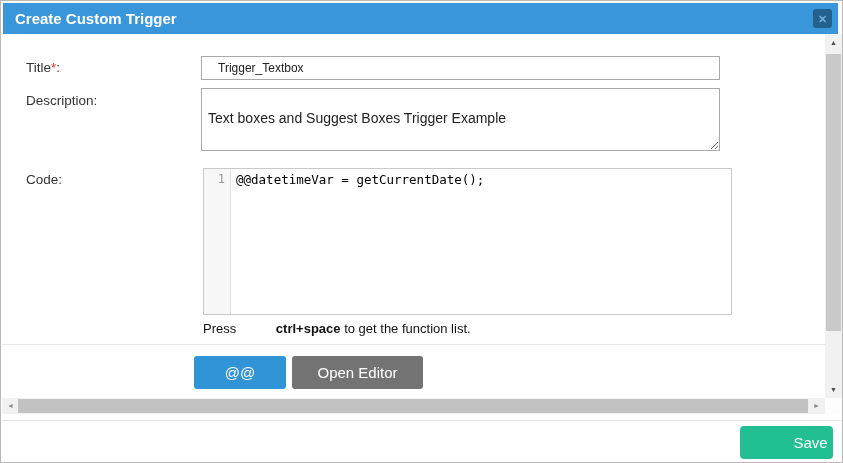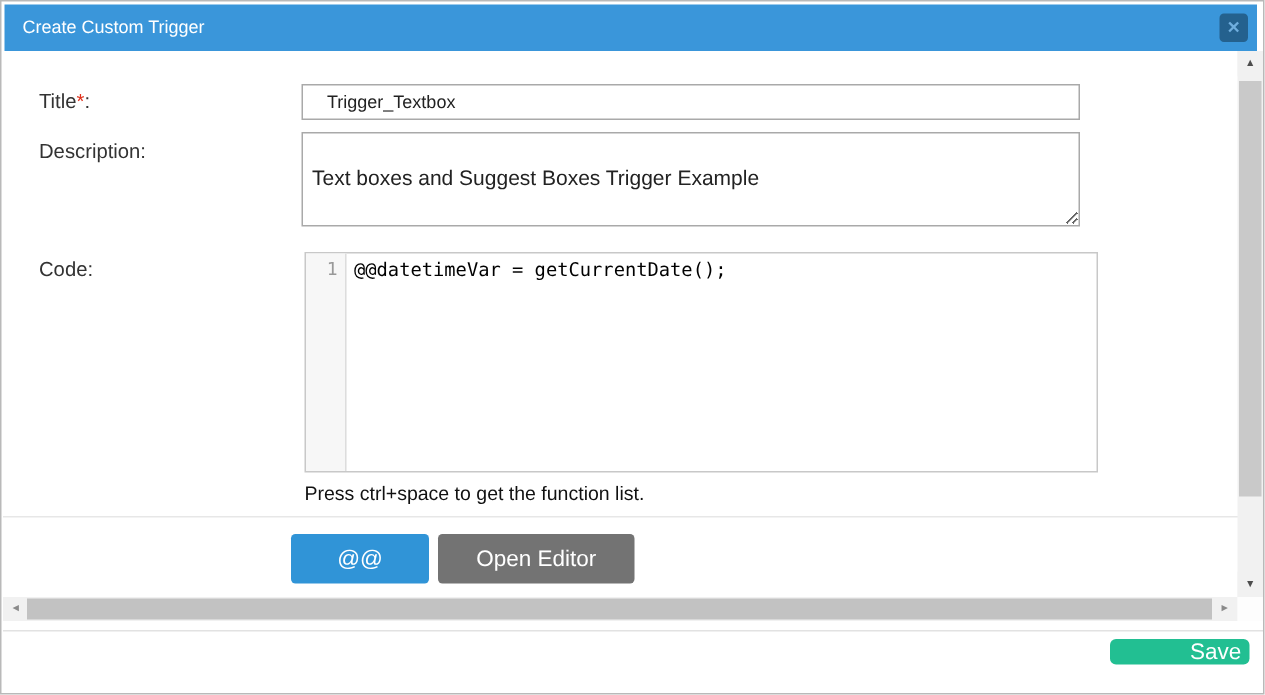--- a/index.html
+++ b/index.html
@@ -1,38 +1,38 @@
 <!DOCTYPE html>
 <html><head>
 <meta charset="utf-8">
 <style>
   * { margin:0; padding:0; box-sizing:border-box; }
   html,body { width:843px; height:463px; font-family:"Liberation Sans", sans-serif; background:#fff; }
   .dialog { position:absolute; left:0; top:0; width:843px; height:463px; background:#fff; border:1px solid #b9b9b9; overflow:hidden; }
 
   
   .header { position:absolute; left:2px; top:2px; width:835px; height:31px; background:#3a96da; }
-  .header-title { position:absolute; left:12px; top:0; line-height:31px; color:#ffffff; font-size:12px; font-weight:normal; }
+  .header-title { position:absolute; left:12px; top:0; line-height:31px; color:#ffffff; font-size:15px; font-weight:bold; }
   .close-btn { position:absolute; right:6px; top:6px; width:19px; height:19px; background:#24618e; border-radius:3px; cursor:pointer; text-align:center; }
   .close-btn span { color:#70aede; font-size:11px; font-weight:bold; line-height:19px; }
 
   
   .field-label { position:absolute; left:25px; font-size:13.5px; color:#333; }
   .req { color:#e0311c; }
 
   .title-input { position:absolute; left:200px; top:55px; width:519px; height:24px; border:1px solid #a9a9a9; padding:0 16px; font-size:12px; font-family:"Liberation Sans", sans-serif; color:#222; }
   .desc-textarea { position:absolute; left:200px; top:87px; width:519px; height:63px; border:1px solid #a9a9a9; padding:21px 6px; font-size:14px; font-family:"Liberation Sans", sans-serif; color:#222; resize:both; overflow:auto; }
 
   
   .code-editor { position:absolute; left:202px; top:167px; width:529px; height:147px; border:1px solid #c8c8c8; background:#fff; display:flex; }
   .code-gutter { width:27px; background:#f7f7f7; border-right:1px solid #ddd; text-align:right; padding:3px 5px 0 0; color:#999; font-family:"DejaVu Sans Mono", monospace; font-size:12px; }
   .code-area { flex:1; padding:3px 0 0 5px; font-family:"DejaVu Sans Mono", monospace; font-size:12.5px; color:#000000; white-space:pre; }
 
   .hint { position:absolute; left:202px; top:320px; font-size:13px; color:#111; }
-  .hint b { font-weight:normal; }
+  .hint b { font-weight:bold;margin-left:36px; }
 
   .divider-top { position:absolute; left:1px; top:343px; width:824px; border-top:1px solid #e7e7e7; }
 
   .btn { position:absolute; border:none; border-radius:3px; color:#fff; font-family:"Liberation Sans", sans-serif; cursor:pointer; }
   .at-btn { left:193px; top:355px; width:92px; height:33px; background:#3094d7; font-size:15px; }
   .open-editor-btn { left:291px; top:355px; width:131px; height:33px; background:#737373; font-size:15px; }
 
   
   .v-scrollbar { position:absolute; left:824px; top:33px; width:17px; height:364px; background:#f1f1f1; }
   .v-scrollbar .sb-btn { position:absolute; left:0; width:17px; height:17px; text-align:center; color:#4d4d4d; font-size:7px; line-height:17px; background:#f1f1f1; }
@@ -43,21 +43,21 @@
   .h-scrollbar { position:absolute; left:1px; top:397px; width:823px; height:16px; background:#f1f1f1; }
   .h-scrollbar .sb-btn { position:absolute; top:0; width:17px; height:16px; text-align:center; color:#8a8a8a; font-size:7px; line-height:16px; background:#f1f1f1; }
   .h-left { left:0; }
   .h-right { right:0; }
   .h-thumb { position:absolute; left:16px; top:1px; width:791px; height:14px; background:#c2c2c2; }
   .sb-corner { position:absolute; left:824px; top:397px; width:17px; height:16px; background:#fdfdfd; }
 
   
   .footer-divider { position:absolute; left:1px; top:419px; width:841px; border-top:1px solid #e2e2e2; }
   .cancel-btn { left:626px; top:425px; width:107px; height:33px; background:#e2574b; border-radius:4px; font-size:15px; }
-  .save-btn { left:739px; top:425px; width:93px; height:17px; background:#22bf92; border-radius:4px; font-size:15px;padding-left:48px; }
+  .save-btn { left:739px; top:425px; width:93px; height:33px; background:#22bf92; border-radius:4px; font-size:15px;padding-left:48px; }
 </style>
 </head>
 <body>
 
 <div class="dialog">
 
   <div class="header">
     <span class="header-title">Create Custom Trigger</span>
     <div class="close-btn">
       <span>✕</span>

